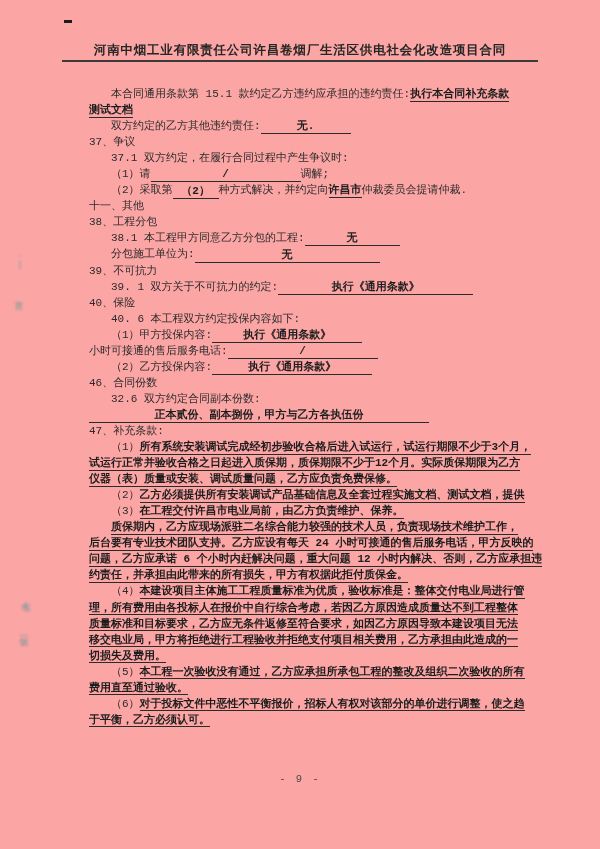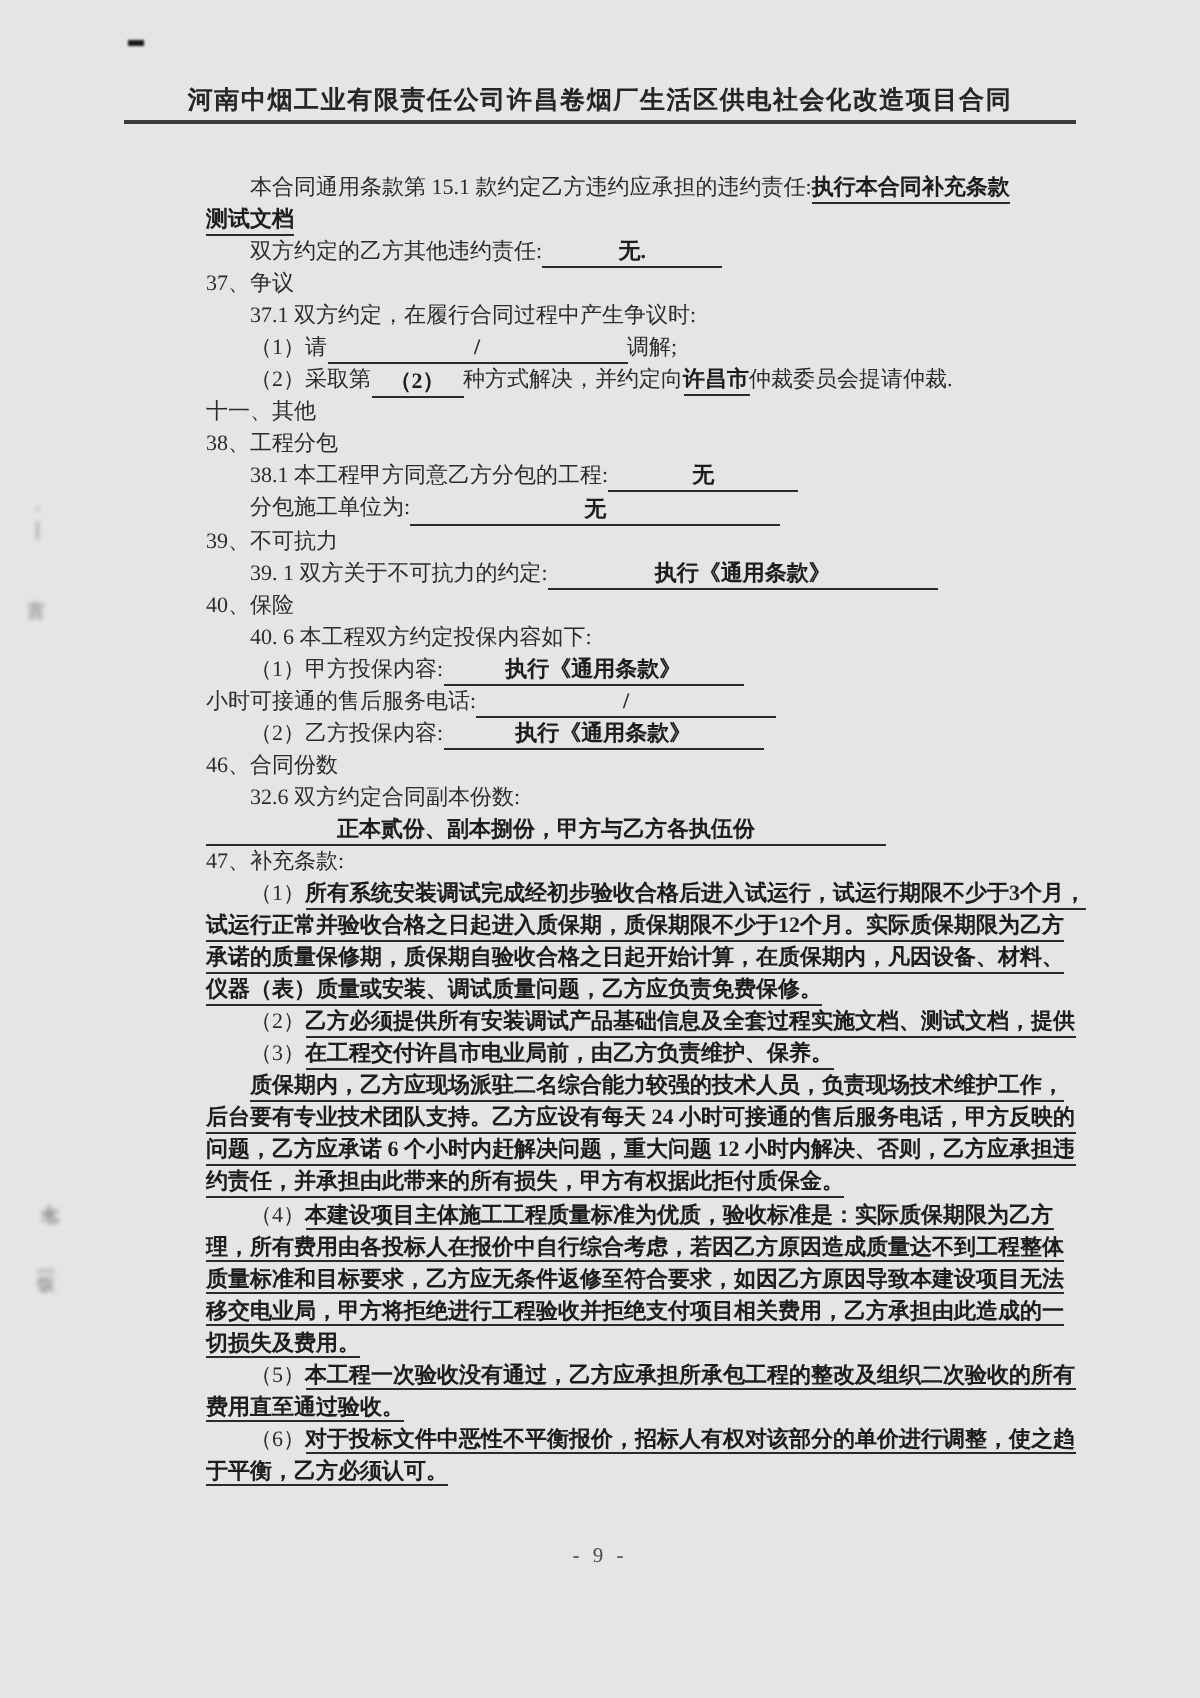--- a/index.html
+++ b/index.html
@@ -1,36 +1,36 @@
 <!DOCTYPE html>
 <html><head>
 <meta charset="utf-8">
 <style>
   html,body{margin:0;padding:0;}
   body{background:#ffffff;}
   .page{
     position:relative;
     width:600px;height:849px;
-    background:#e5e5e5;
+    background:#fca5a5;
     overflow:hidden;
-    font-family:Liberation Serif, serif;
+    font-family:Liberation Mono, monospace;
     color:#2e2e2e;
   }
   .header-title{
     position:absolute;top:42px;left:0;right:0;
     text-align:center;
     font-size:12.5px;font-weight:bold;
     letter-spacing:0.8px;color:#262626;
   }
   .header-rule{
     position:absolute;top:60px;left:62px;
     width:476px;height:2px;background:#3b3b3b;
   }
   .doc-body{
-    position:absolute;top:86px;left:103px;width:438px;
+    position:absolute;top:86px;left:89px;width:438px;
   }
   .line{
     font-size:11px;line-height:16.05px;height:16.05px;
     white-space:nowrap;color:#2b2b2b;
   }
   .seg-p{color:#2b2b2b;}
   .seg-f{
     font-weight:bold;color:#1d1d1d;
     border-bottom:1px solid #2a2a2a;
     padding-bottom:0.5px;
@@ -83,29 +83,28 @@
       <div class="line" style="padding-left: 22px;"><span class="seg-p">40. 6 本工程双方约定投保内容如下:</span></div>
       <div class="line" style="padding-left: 22px;"><span class="seg-p">（1）甲方投保内容:</span><span class="seg-blank" style="width: 150px;">执行《通用条款》</span></div>
       <div class="line" style="padding-left: 0px;"><span class="seg-p">小时可接通的售后服务电话:</span><span class="seg-blank" style="width: 150px;">/</span></div>
       <div class="line" style="padding-left: 22px;"><span class="seg-p">（2）乙方投保内容:</span><span class="seg-blank" style="width: 160px;">执行《通用条款》</span></div>
       <div class="line" style="padding-left: 0px;"><span class="seg-p">46、合同份数</span></div>
       <div class="line" style="padding-left: 22px;"><span class="seg-p">32.6 双方约定合同副本份数:</span></div>
       <div class="line" style="padding-left: 0px;"><span class="seg-blank" style="width: 340px;">正本贰份、副本捌份，甲方与乙方各执伍份</span></div>
       <div class="line" style="padding-left: 0px;"><span class="seg-p">47、补充条款:</span></div>
       <div class="line" style="padding-left: 22px;"><span class="seg-p">（1）</span><span class="seg-f">所有系统安装调试完成经初步验收合格后进入试运行，试运行期限不少于3个月，</span></div>
       <div class="line" style="padding-left: 0px;"><span class="seg-f">试运行正常并验收合格之日起进入质保期，质保期限不少于12个月。实际质保期限为乙方</span></div>
-      <div class="line" style="padding-left: 0px;"><span class="seg-f">承诺的质量保修期，质保期自验收合格之日起开始计算，在质保期内，凡因设备、材料、</span></div>
       <div class="line" style="padding-left: 0px;"><span class="seg-f">仪器（表）质量或安装、调试质量问题，乙方应负责免费保修。</span></div>
       <div class="line" style="padding-left: 22px;"><span class="seg-p">（2）</span><span class="seg-f">乙方必须提供所有安装调试产品基础信息及全套过程实施文档、测试文档，提供</span></div>
       <div class="line" style="padding-left: 22px;"><span class="seg-p">（3）</span><span class="seg-f">在工程交付许昌市电业局前，由乙方负责维护、保养。</span></div>
       <div class="line" style="padding-left: 22px;"><span class="seg-f">质保期内，乙方应现场派驻二名综合能力较强的技术人员，负责现场技术维护工作，</span></div>
       <div class="line" style="padding-left: 0px;"><span class="seg-f">后台要有专业技术团队支持。乙方应设有每天 24 小时可接通的售后服务电话，甲方反映的</span></div>
       <div class="line" style="padding-left: 0px;"><span class="seg-f">问题，乙方应承诺 6 个小时内赶解决问题，重大问题 12 小时内解决、否则，乙方应承担违</span></div>
       <div class="line" style="padding-left: 0px;"><span class="seg-f">约责任，并承担由此带来的所有损失，甲方有权据此拒付质保金。</span></div>
-      <div class="line" style="padding-left: 22px;"><span class="seg-p">（4）</span><span class="seg-f">本建设项目主体施工工程质量标准为优质，验收标准是：实际质保期限为乙方</span></div>
+      <div class="line" style="padding-left: 22px;"><span class="seg-p">（4）</span><span class="seg-f">本建设项目主体施工工程质量标准为优质，验收标准是：整体交付电业局进行管</span></div>
       <div class="line" style="padding-left: 0px;"><span class="seg-f">理，所有费用由各投标人在报价中自行综合考虑，若因乙方原因造成质量达不到工程整体</span></div>
       <div class="line" style="padding-left: 0px;"><span class="seg-f">质量标准和目标要求，乙方应无条件返修至符合要求，如因乙方原因导致本建设项目无法</span></div>
       <div class="line" style="padding-left: 0px;"><span class="seg-f">移交电业局，甲方将拒绝进行工程验收并拒绝支付项目相关费用，乙方承担由此造成的一</span></div>
       <div class="line" style="padding-left: 0px;"><span class="seg-f">切损失及费用。</span></div>
       <div class="line" style="padding-left: 22px;"><span class="seg-p">（5）</span><span class="seg-f">本工程一次验收没有通过，乙方应承担所承包工程的整改及组织二次验收的所有</span></div>
       <div class="line" style="padding-left: 0px;"><span class="seg-f">费用直至通过验收。</span></div>
       <div class="line" style="padding-left: 22px;"><span class="seg-p">（6）</span><span class="seg-f">对于投标文件中恶性不平衡报价，招标人有权对该部分的单价进行调整，使之趋</span></div>
       <div class="line" style="padding-left: 0px;"><span class="seg-f">于平衡，乙方必须认可。</span></div>
     </div>
 

